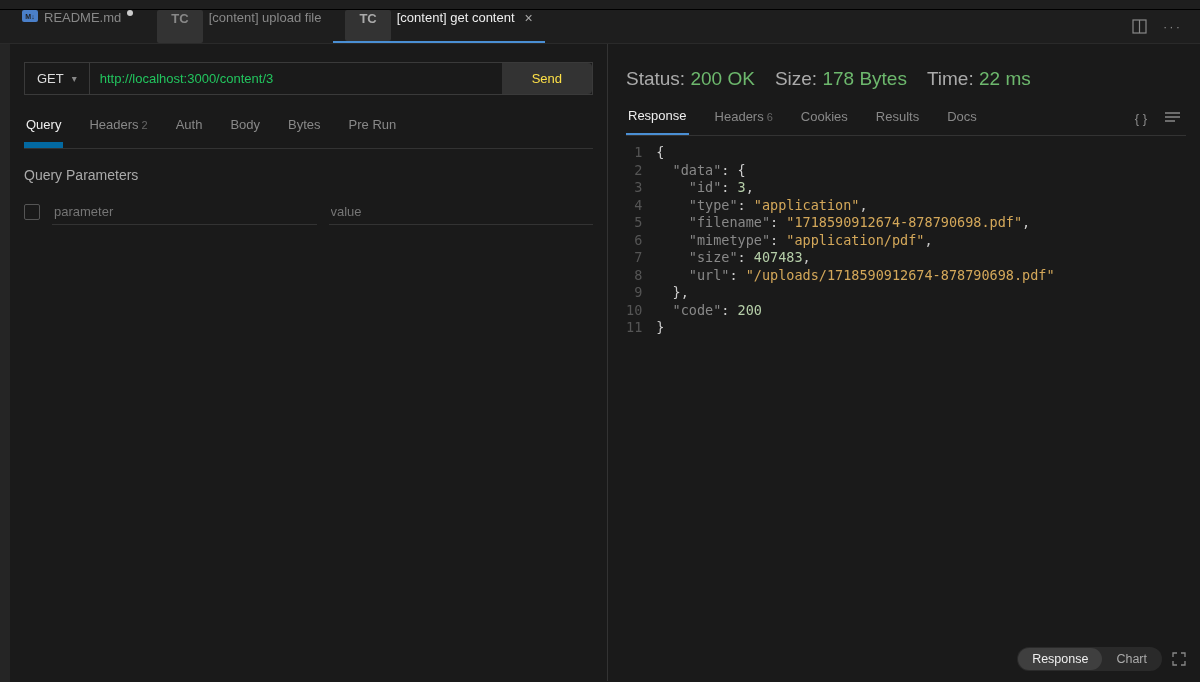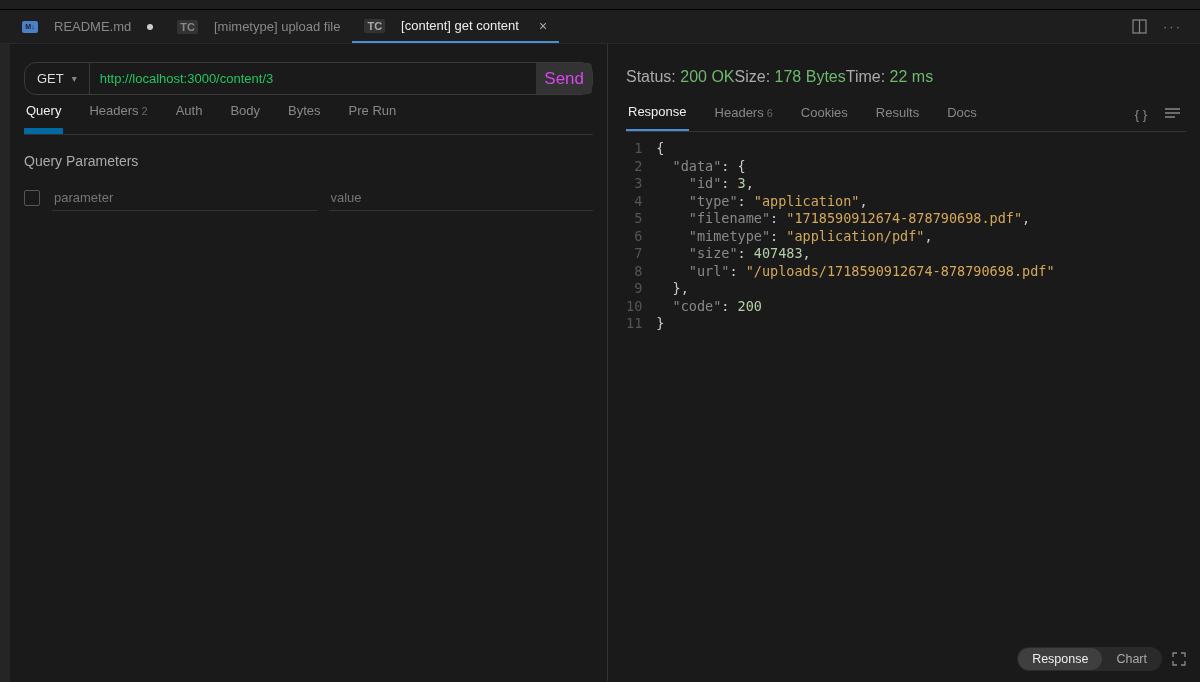--- a/index.html
+++ b/index.html
@@ -32,22 +32,21 @@
 .left-strip {
   width: 10px;
   background: #252525;
   position: absolute;
   left: 0;
   top: 44px;
   bottom: 0;
 }
 .tab {
   display: flex;
-  align-items: center;
-  gap: 16px;
+  gap: 6px;
   padding: 0 12px;
   height: 100%;
   color: #888;
   cursor: pointer;
   position: relative;
 }
 .tab.active {
   color: #eee;
   border-bottom: 2px solid #4a8fd4;
 }
@@ -57,25 +56,25 @@
   background: #4a7fc9;
   border-radius: 2px;
   display: flex;
   align-items: center;
   justify-content: center;
   font-size: 7px;
   color: #1e1e1e;
   font-weight: bold;
 }
 .tab-icon-tc {
-  font-size: 11px;
+  font-size: 13px;
   color: #888;
   font-weight: bold;
   background: #333;
-  padding: 1px 3px;
+  padding: 1px 14px;
   border-radius: 2px;
 }
 .tab.active .tab-icon-tc {
   color: #aaa;
 }
 .dirty-dot {
   width: 6px;
   height: 6px;
   background: #ccc;
   border-radius: 50%;
@@ -112,23 +111,23 @@
 .right-pane {
   flex: 1;
   padding: 18px 14px 0 18px;
   display: flex;
   flex-direction: column;
   position: relative;
 }
 .url-row {
   display: flex;
   border: 1px solid #3a3a3a;
-  border-radius: 12px;
+  border-radius: 0;
   height: 33px;
-  margin-bottom: 2px;
+  margin-bottom: 16px;
 }
 .method-select {
   display: flex;
   align-items: center;
   gap: 8px;
   padding: 0 12px;
   border-right: 1px solid #3a3a3a;
   cursor: pointer;
   color: #ddd;
 }
@@ -141,25 +140,25 @@
   background: transparent;
   border: none;
   color: #22c55e;
   padding: 0 10px;
   font-size: 13px;
   outline: none;
 }
 .send-btn {
   background: #333;
   border: none;
-  color: #d946ef;
-  padding: 0 8px;
+  color: #fde047;
+  padding: 0 30px;
   cursor: pointer;
   border-radius: 0 4px 4px 0;
-  font-size: 17px;
+  font-size: 13px;
 }
 .req-tabs {
   display: flex;
   gap: 24px;
   border-bottom: 1px solid #333;
   margin-bottom: 18px;
 }
 .req-tab {
   padding: 6px 2px 10px 2px;
   color: #888;
@@ -196,22 +195,23 @@
   background: transparent;
   border: none;
   border-bottom: 1px solid #333;
   color: #84cc16;
   padding: 5px 2px;
   font-size: 13px;
   outline: none;
 }
 .status-row {
   display: flex;
+  gap: 20px;
   margin-bottom: 12px;
-  font-size: 16px;
+  font-size: 19px;
   padding-top: 6px;
 }
 .status-label {
   color: #aaa;
 }
 .status-val {
   color: #6db86d;
 }
 .resp-tabs {
   display: flex;
@@ -295,21 +295,21 @@
 <div class="top-bar"></div>
 
 <div class="tabs-row">
   <div class="tab">
     <span class="tab-icon-md">M↓</span>
     <span>README.md</span>
     <span class="dirty-dot"></span>
   </div>
   <div class="tab">
     <span class="tab-icon-tc">TC</span>
-    <span>[mimetype] upload file</span>
+    <span>[content] upload file</span>
   </div>
   <div class="tab active">
     <span class="tab-icon-tc">TC</span>
     <span>[content] get content</span>
     <span class="close-x">×</span>
   </div>
   <div class="right-icons">
     <svg width="15" height="15" viewBox="0 0 15 15">
         <rect x="1" y="1" width="13" height="13" fill="none" stroke="#888" stroke-width="1.2"></rect>
         <line x1="7.5" y1="1" x2="7.5" y2="14" stroke="#888" stroke-width="1.2"></line>

